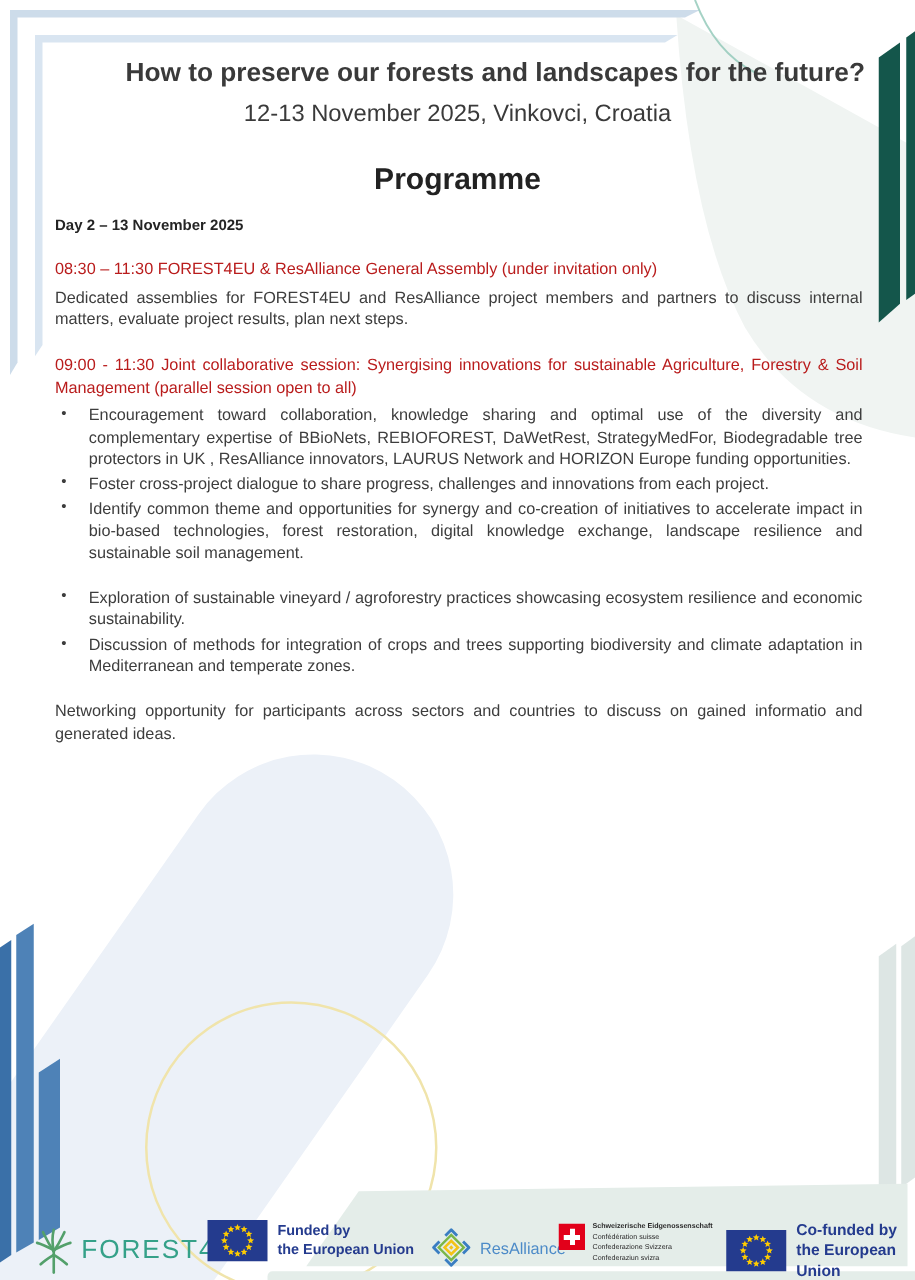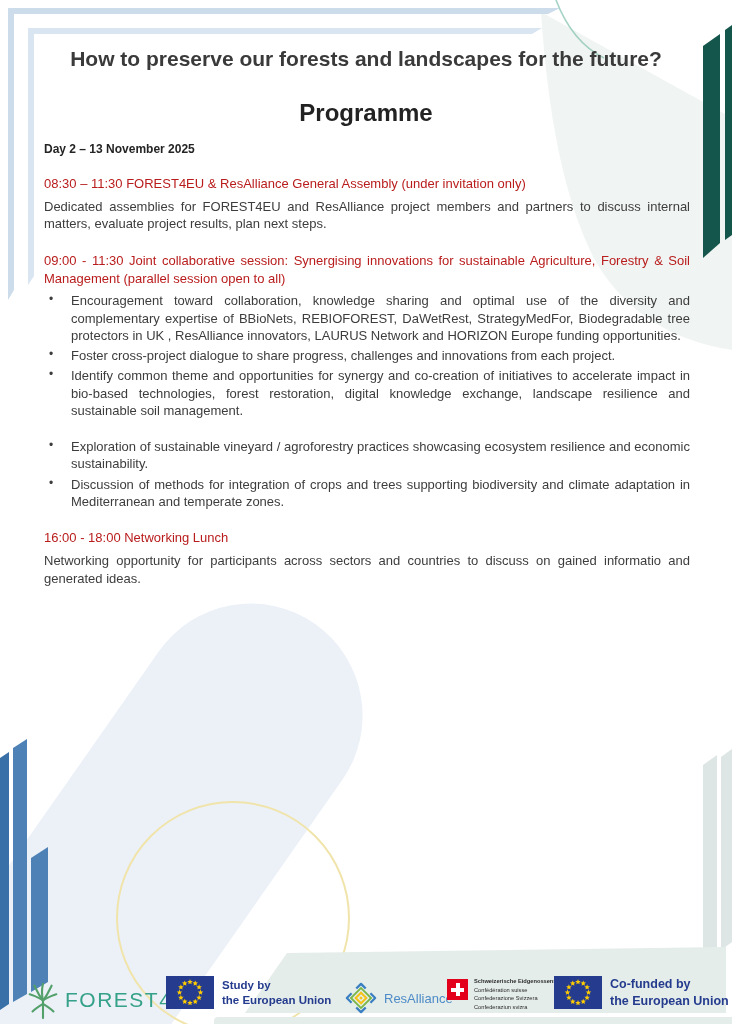--- a/index.html
+++ b/index.html
@@ -2,21 +2,21 @@
 <html><head>
 <meta charset="utf-8">
 <style>
   html,body{margin:0;padding:0;background:#9a9a9a;}
   .page{position:relative;width:732px;height:1024px;margin:0 auto;background:#ffffff;
         overflow:hidden;font-family:"Liberation Sans",sans-serif;}
   svg.bg{position:absolute;left:0;top:0;z-index:0;}
   .content{position:relative;z-index:2;}
 
   header{text-align:center;padding-top:46px;}
-  .title{font-size:21px;font-weight:bold;color:#3a3a3a;margin:0 40px;line-height:1.25;}
+  .title{font-size:21px;font-weight:bold;color:#3a3a3a;margin:0 40px;line-height:1.25;text-align:right;}
   .subtitle{font-size:19px;color:#3a3a3a;margin-top:9px;}
   .programme{font-size:24px;font-weight:bold;color:#222;margin-top:27px;}
 
   main{margin:13px 42px 0 44px;font-size:13px;color:#3d3d3d;}
   .day-heading{font-weight:bold;font-size:12px;color:#242424;margin-top:15px;}
   section{margin-top:19px;}
   .s-head{font-size:13px;font-weight:normal;color:#b91c1c;margin:0 0 5px;text-align:justify;line-height:1.35;}
   .s-body{margin:0;text-align:justify;line-height:1.36;}
   ul.bullets{list-style:none;margin:4px 0 0;padding:0;}
   ul.bullets li{display:flex;line-height:1.33;margin-top:3px;}
@@ -31,21 +31,21 @@
   .eu-flag{width:48px;height:33px;background:#243b8e;flex:0 0 48px;}
   .eu-label{font-size:11.5px;font-weight:bold;color:#243b8e;line-height:1.3;}
   .logo-res{left:344px;top:21px;gap:6px;}
   .res-word{font-size:13px;color:#4d8bc8;}
   .logo-swiss{left:447px;top:17px;gap:6px;align-items:flex-start;}
   .swiss-flag{position:relative;width:21px;height:21px;background:#e2001a;flex:0 0 21px;margin-top:2px;}
   .swiss-flag::before{content:"";position:absolute;left:9px;top:4px;width:3.6px;height:13px;background:#fff;}
   .swiss-flag::after{content:"";position:absolute;left:4px;top:9px;width:13px;height:3.6px;background:#fff;}
   .swiss-text{font-size:5.7px;color:#2b2b2b;line-height:1.5;}
   .swiss-text .b{font-weight:bold;}
-  .logo-cofunded{left:554px;top:16px;gap:8px;justify-content:flex-end;}
+  .logo-cofunded{left:581px;top:16px;gap:8px;justify-content:flex-end;}
   .eu-label.big{font-size:12.5px;}
 </style>
 </head>
 <body>
 
 <div class="page">
 
   <svg class="bg" width="732" height="1024" viewBox="0 0 732 1024">
 
     <path d="M541,12 L732,118 L732,350 Q640,336 596,262 Q552,180 541,12 Z" fill="#f0f4f2"></path>
@@ -71,20 +71,21 @@
     <polygon points="703,765 717,755 717,948 703,957" fill="#dde6e4"></polygon>
     <polygon points="721,757 732,749 732,942 721,950" fill="#dde6e4"></polygon>
 
     <polygon points="287,953 726,947 726,1013 245,1013" fill="#e4ede9"></polygon>
     <rect x="214" y="1017" width="522" height="10" rx="4" fill="#e4ede9"></rect>
   </svg>
 
   <div class="content">
     <header>
       <div class="title">How to preserve our forests and landscapes for the future?</div>
+      <div class="subtitle">12-13 November 2025, Vinkovci, Croatia</div>
       <div class="programme">Programme</div>
     </header>
 
     <main>
       <div class="day-heading">Day 2 – 13 November 2025</div>
 
       <section>
         <h3 class="s-head">08:30 – 11:30 FOREST4EU &amp; ResAlliance General Assembly (under invitation only)</h3>
         <p class="s-body">Dedicated assemblies for FOREST4EU and ResAlliance project members and partners to discuss internal matters, evaluate project results, plan next steps.</p>
       </section>
@@ -115,21 +116,20 @@
               <span class="li-text">Exploration of sustainable vineyard / agroforestry practices showcasing ecosystem resilience and economic sustainability.</span>
             </li>
           <li>
               <span class="marker">•</span>
               <span class="li-text">Discussion of methods for integration of crops and trees supporting biodiversity and climate adaptation in Mediterranean and temperate zones.</span>
             </li>
         </ul>
       </section>
 
       <section>
-        <h3 class="s-head">16:00 - 18:00 Networking Lunch</h3>
         <p class="s-body">Networking opportunity for participants across sectors and countries to discuss on gained informatio and generated ideas.</p>
       </section>
     </main>
   </div>
 
   <div class="footer">
 
     <div class="logo logo-forest">
       <svg width="36" height="40" viewBox="0 0 36 42">
         <g fill="none" stroke="#53a06b" stroke-width="2.2" stroke-linecap="round">
@@ -157,21 +157,21 @@
             <polygon points="29.25,22.69 30.02,24.54 32.01,24.70 30.49,26.00 30.95,27.94 29.25,26.90 27.55,27.94 28.01,26.00 26.49,24.70 28.48,24.54" fill="#ffcc00"></polygon>
             <polygon points="24.00,24.10 24.77,25.94 26.76,26.10 25.24,27.40 25.70,29.35 24.00,28.30 22.30,29.35 22.76,27.40 21.24,26.10 23.23,25.94" fill="#ffcc00"></polygon>
             <polygon points="18.75,22.69 19.52,24.54 21.51,24.70 19.99,26.00 20.45,27.94 18.75,26.90 17.05,27.94 17.51,26.00 15.99,24.70 17.98,24.54" fill="#ffcc00"></polygon>
             <polygon points="14.91,18.85 15.67,20.69 17.66,20.85 16.15,22.15 16.61,24.10 14.91,23.06 13.20,24.10 13.67,22.15 12.15,20.85 14.14,20.69" fill="#ffcc00"></polygon>
             <polygon points="13.50,13.60 14.27,15.44 16.26,15.60 14.74,16.90 15.20,18.85 13.50,17.81 11.80,18.85 12.26,16.90 10.74,15.60 12.73,15.44" fill="#ffcc00"></polygon>
             <polygon points="14.91,8.35 15.67,10.19 17.66,10.35 16.15,11.65 16.61,13.60 14.91,12.55 13.20,13.60 13.67,11.65 12.15,10.35 14.14,10.19" fill="#ffcc00"></polygon>
             <polygon points="18.75,4.51 19.52,6.35 21.51,6.51 19.99,7.81 20.45,9.75 18.75,8.71 17.05,9.75 17.51,7.81 15.99,6.51 17.98,6.35" fill="#ffcc00"></polygon>
           </svg>
       </div>
       <div class="eu-label">
-        <div>Study by</div>
+        <div>Funded by</div>
         <div>the European Union</div>
       </div>
     </div>
 
     <div class="logo logo-res">
       <svg width="34" height="34" viewBox="0 0 36 36">
         <g fill="none" stroke="#3a7ec2" stroke-width="2.4" stroke-linejoin="round">
           <path d="M8,13 L3,18 L8,23"></path>
             <path d="M28,13 L33,18 L28,23"></path>
           <path d="M13,8 L18,3 L23,8"></path>

